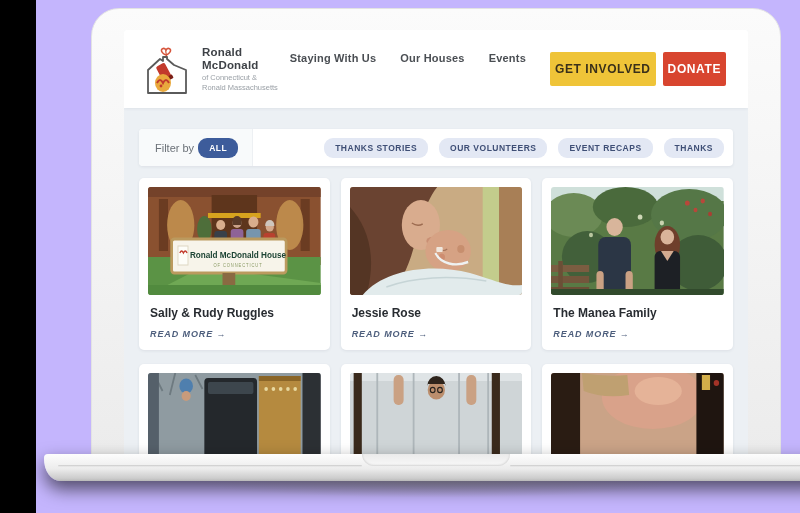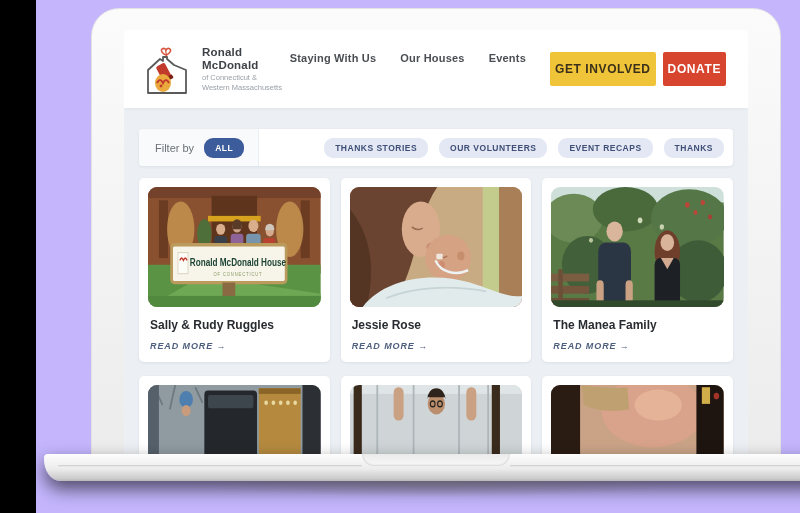--- a/index.html
+++ b/index.html
@@ -56,37 +56,37 @@
     border-radius:2px; border:none; cursor:pointer; white-space:nowrap;
     font-family:"Liberation Sans", sans-serif; }
   .btn-yellow { background:var(--accent-yellow,#efc438); color:#3a301a; }
   .btn-red    { background:var(--accent-red,#d8452f); color:#fff; margin-left:7px; }
 
   .hero-title { text-align:center; font-size:33px; line-height:34px; font-weight:400;
     color:#3e4247; letter-spacing:.5px; padding-top:22px; }
 
   .filter-bar { width:594px; margin:21px auto 0; background:#fff; border-radius:4px;
     display:flex; align-items:center; height:37px; box-shadow:0 1px 3px rgba(50,70,90,.09); }
-  .filter-left { display:flex; align-items:center; gap:10px; height:100%;
+  .filter-left { display:flex; align-items:center; gap:4px; height:100%;
     padding:0 14px 0 16px; background:#f8fafb; border-right:1px solid #edf0f3;
     border-radius:4px 0 0 4px; }
   .filter-label { font-size:11px; color:#6b7178; white-space:nowrap; }
   .pill { font-size:8.5px; font-weight:bold; letter-spacing:.5px; padding:5px 11px;
     border-radius:9px; cursor:pointer; white-space:nowrap;
     background:var(--pill-bg,#e3e8f4); color:var(--pill-text,#3f4f76); }
   .pill.active { background:var(--accent-blue,#3d5c9b); color:#fff; }
   .filter-right { flex:1; display:flex; justify-content:flex-end; align-items:center;
     gap:11px; padding-right:9px; }
 
   .cards { width:594px; margin:12px auto 0; display:grid;
     grid-template-columns:repeat(3,1fr); gap:11px; }
   .cards.row2 { margin-top:14px; }
   .card { background:#fff; border-radius:5px; padding:9px;
     box-shadow:0 1px 3px rgba(50,70,90,.09); cursor:pointer; }
-  .card-img { height:120px; border-radius:9px; overflow:hidden; display:block; }
+  .card-img { height:108px; border-radius:3px; overflow:hidden; display:block; }
   .card-img svg { width:100%; height:100%; display:block; }
   .card-title { font-size:12px; font-weight:bold; color:#282c31; margin:11px 2px 0; }
   .read-more { display:block; font-size:9px; font-weight:bold; color:#4e5f7d;
     letter-spacing:.9px; margin:9px 2px 2px;font-style:italic; }
 </style>
 </head>
 <body>
 
 <div class="stage">
 
@@ -109,21 +109,21 @@
                   <rect x="-6" y="-1" width="12" height="4" rx="1" fill="#7a1f16"></rect>
                 </g>
                 <ellipse cx="23" cy="40" rx="8" ry="9" fill="#e9a93d"></ellipse>
                 <path d="M17 40 q3 -6 6 0 q3 -6 6 0" fill="none" stroke="#c23a2c" stroke-width="2"></path>
                 <circle cx="21" cy="43" r="1.4" fill="#c23a2c"></circle>
               </svg>
             </span>
             <span>
               <div class="brand-line">Ronald McDonald</div>
               <div class="brand-sub">of Connecticut &amp;</div>
-              <div class="brand-sub">Western Massachusetts</div>
+              <div class="brand-sub">Ronald Massachusetts</div>
             </span>
           </div>
 
           <nav class="main-nav">
             <span class="nav-link">Staying With Us</span>
             <span class="nav-link">Our Houses</span>
             <span class="nav-link">Events</span>
             <button class="btn btn-yellow">GET INVOLVED</button>
             <button class="btn btn-red">DONATE</button>
           </nav>

